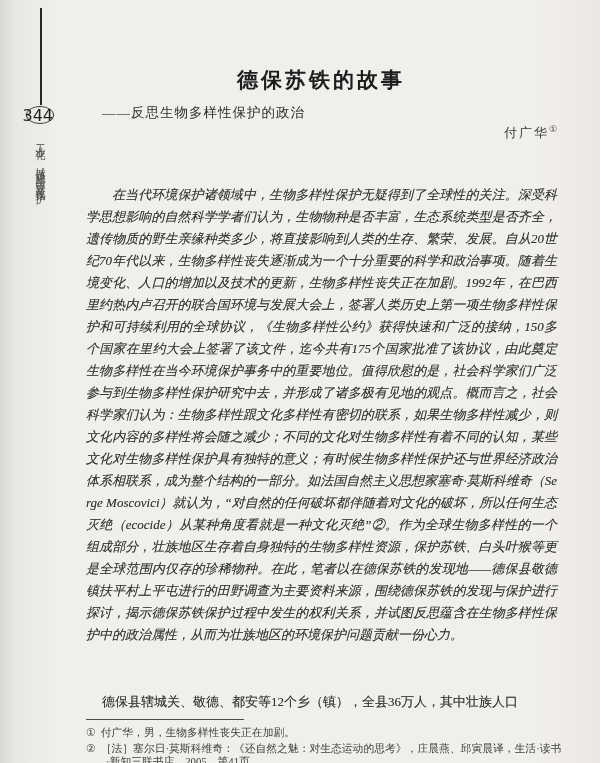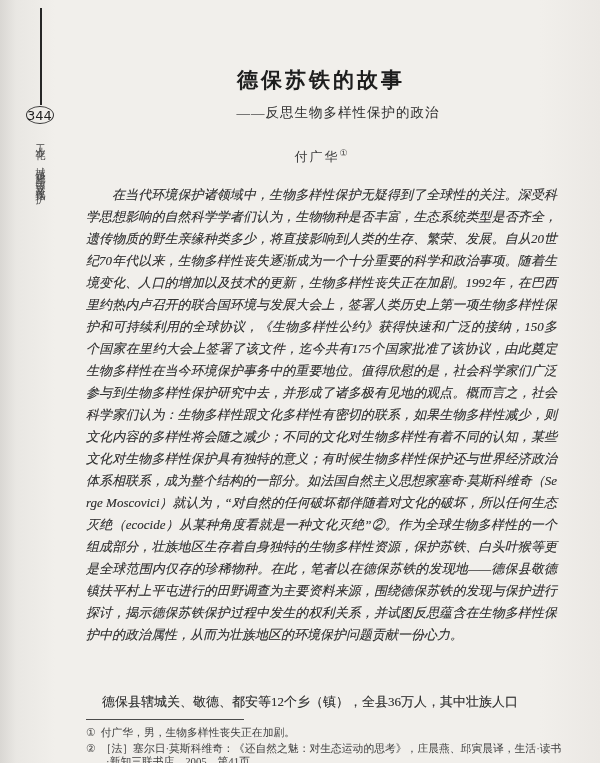--- a/index.html
+++ b/index.html
@@ -19,23 +19,23 @@
     left: 40px; top: 8px;
     width: 2px; height: 97px;
     background: #262626;
   }
   .page-badge {
     position: absolute;
     left: 26px; top: 106px;
     width: 28px; height: 18px;
     border: 1.5px solid #343434;
     border-radius: 50%;
-    display: flex; align-items: center; justify-content: flex-start;
+    display: flex; align-items: center; justify-content: flex-end;
     font-family: "DejaVu Sans", sans-serif;
-    font-size: 13px; color: #1f1f1f;
+    font-size: 16px; color: #1f1f1f;
   }
   .side-vertical {
     position: absolute;
     left: 33px; top: 136px;
     writing-mode: vertical-rl;
     text-orientation: upright;
     font-size: 10px;
     letter-spacing: 3px;
     color: #474747;
     height: 240px;
@@ -45,29 +45,28 @@
     left: 85px; top: 66px; width: 472px;
     text-align: center;
     font-size: 21px; font-weight: bold;
     letter-spacing: 3px;
     color: #1e1e1e;
     font-family: Liberation Serif, serif;
   }
   .subtitle {
     position: absolute;
     left: 102px; top: 104px; width: 472px;
-    text-align: center;
     font-size: 13.5px;
     letter-spacing: 1px;
     color: #2d2d2d;
   }
   .author {
     position: absolute;
-    left: 85px; top: 148px; width: 472px;
-    text-align: center;
+    left: 85px; top: 124px; width: 472px;
+    text-align: right;
     font-size: 13px;
     letter-spacing: 2px;
     color: #3d3d3d;
   }
   .author sup { font-size: 9px; letter-spacing: 0; }
   .body-text {
     position: absolute;
     left: 86px; top: 184px; width: 471px;
     font-size: 13px;
     line-height: 22px;

